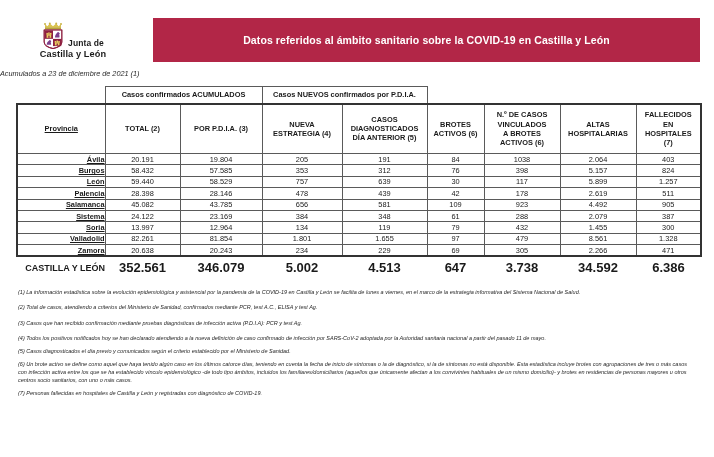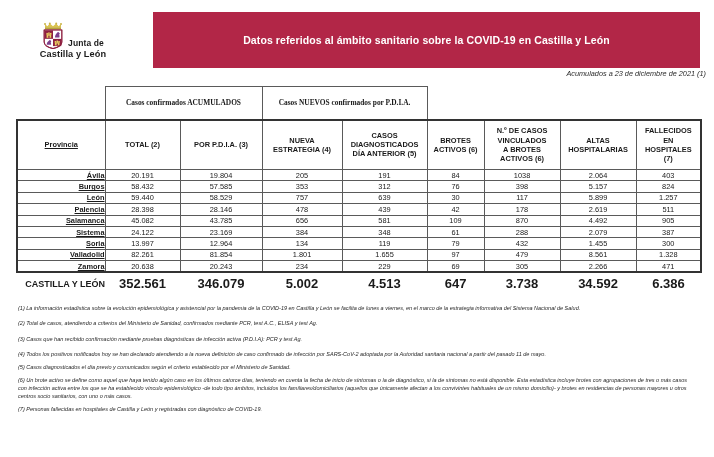--- a/index.html
+++ b/index.html
@@ -56,37 +56,36 @@
     font-size: 9.2px;
     font-weight: bold;
     color: #1b1b1b;
     line-height: 1.05;
     margin-top: 1px;
     letter-spacing: 0.1px;
   }
   .title-bar {
     flex: 1;
     background: #b22647;
-    height: 56px;
+    height: 44px;
     display: flex;
     align-items: center;
     justify-content: center;
     margin-left: 21px;
     margin-right: 4px;
   }
   .title-bar span {
     color: #ffffff;
     font-size: 10.5px;
     font-weight: bold;
     letter-spacing: 0.1px;
   }
 
   
   .date-line {
-    text-align: right;
     padding-right: 8px;
     margin-top: 7px;
     font-size: 7.3px;
     font-style: italic;
     color: #2a2a2a;
   }
 
   
   .table-wrap {
     padding: 8px 14px 0 16px;
@@ -99,24 +98,23 @@
   table.data th, table.data td {
     border: 1px solid #5a5a5a;
     font-size: 7.4px;
     padding: 0;
   }
   
   .grp {
     text-align: center;
     font-weight: bold;
     font-size: 7.6px;
-    height: 33px;
+    height: 17px;
     vertical-align: middle;
     background: #fff;
-    font-family: Liberation Serif, serif;
   }
   .noborder { border: none !important; background: #fff; }
   
   .colhead {
     text-align: center;
     font-weight: bold;
     vertical-align: middle;
     height: 50px;
     line-height: 1.25;
     background: #fff;
@@ -342,21 +340,21 @@
         <td class="num thick-r">511</td>
       </tr>
 
       <tr>
         <td class="prov thick-l">Salamanca</td>
         <td class="num">45.082</td>
         <td class="num">43.785</td>
         <td class="num">656</td>
         <td class="num">581</td>
         <td class="num">109</td>
-        <td class="num">870</td>
+        <td class="num">923</td>
         <td class="num">4.492</td>
         <td class="num thick-r">905</td>
       </tr>
 
       <tr>
         <td class="prov thick-l">Sistema</td>
         <td class="num">24.122</td>
         <td class="num">23.169</td>
         <td class="num">384</td>
         <td class="num">348</td>

